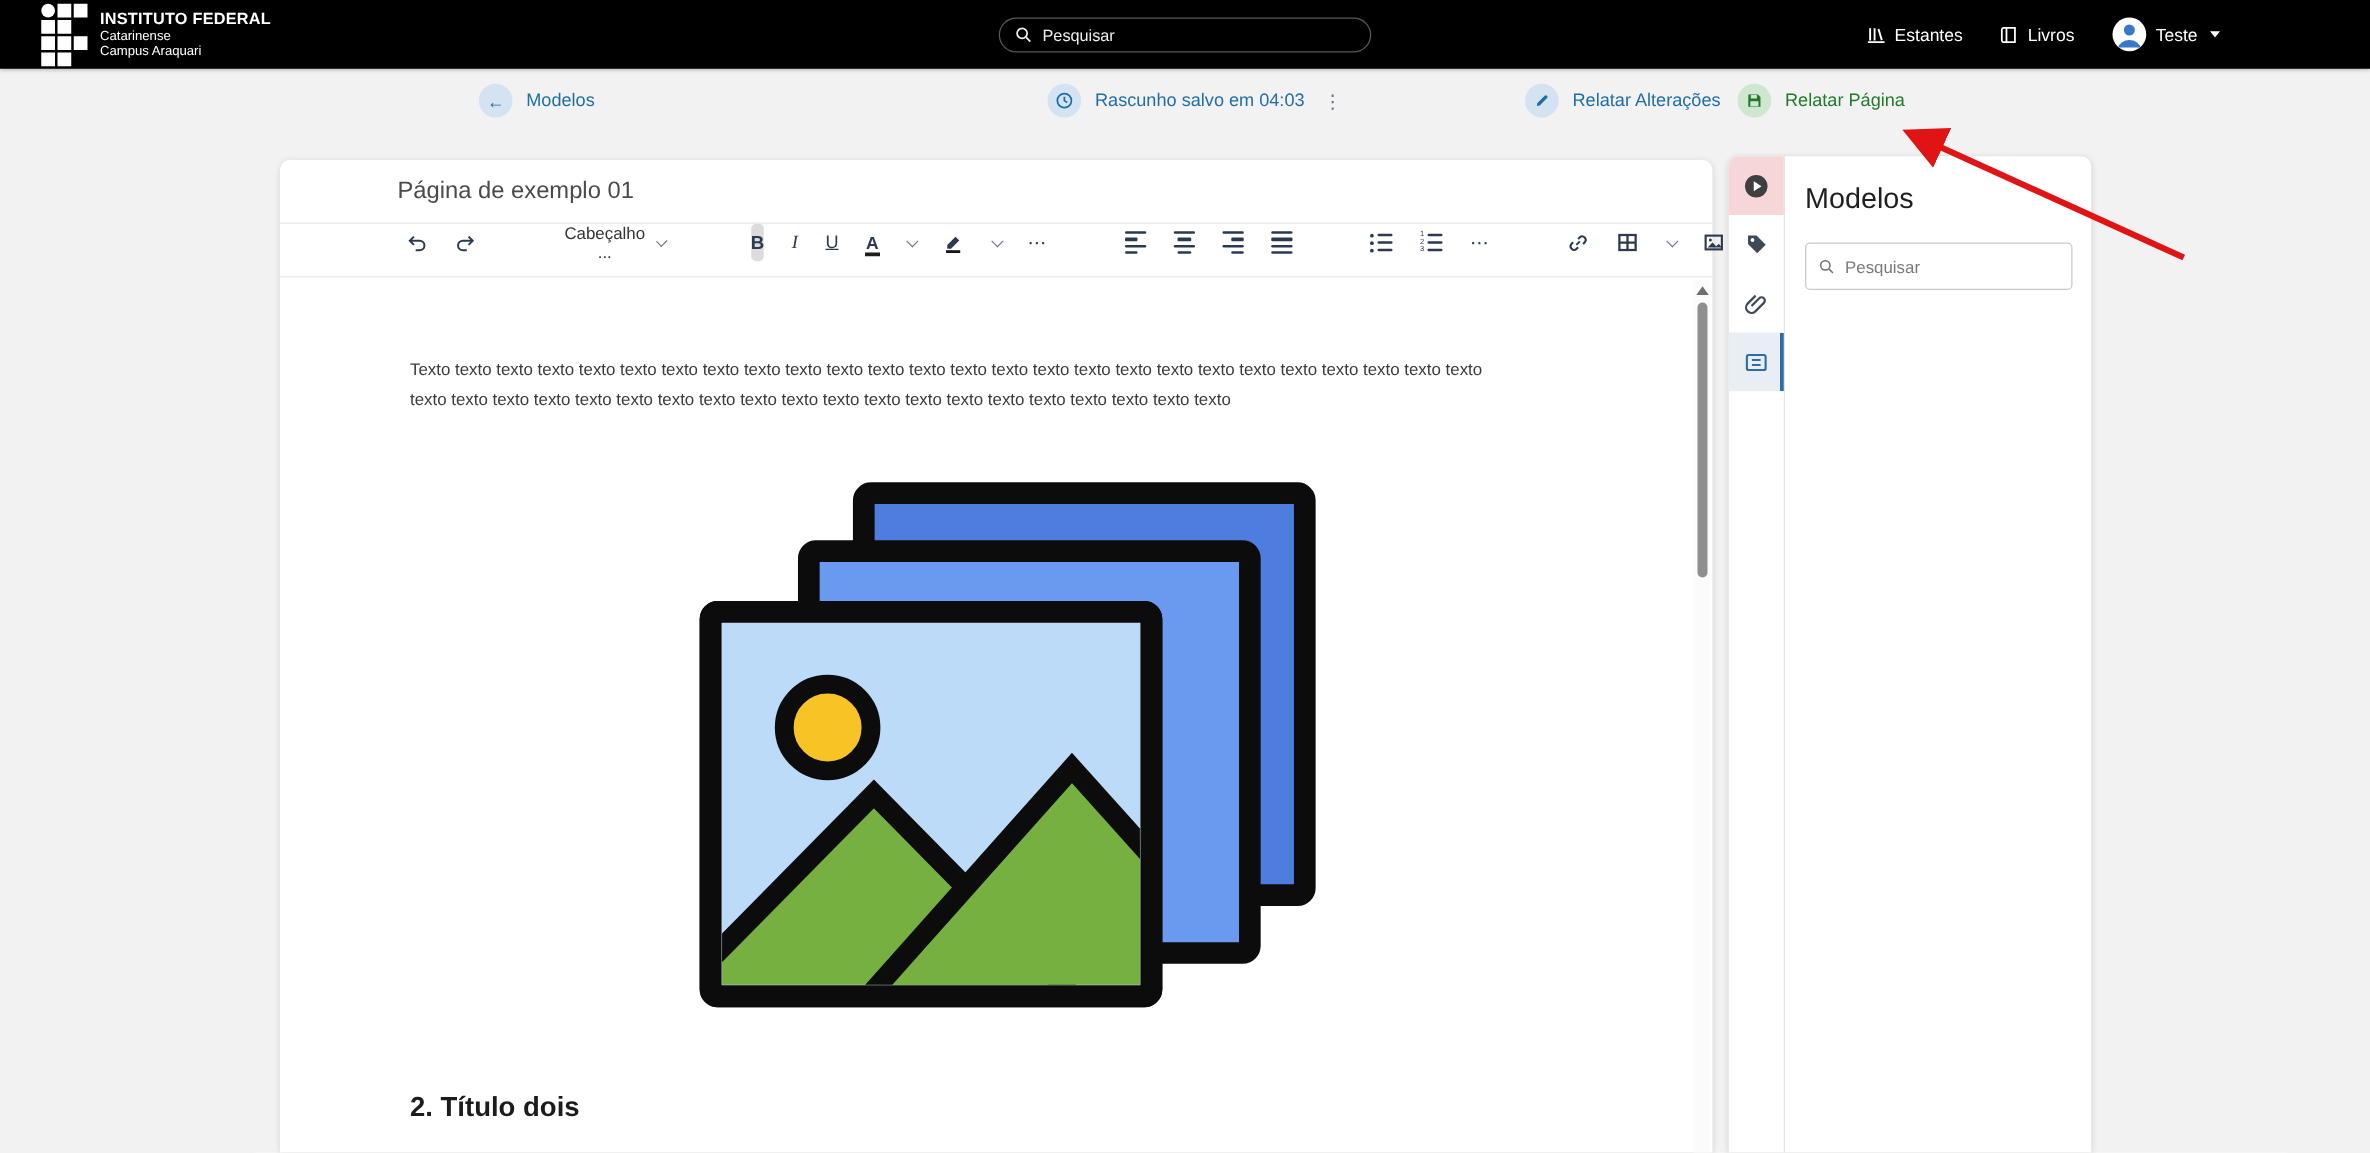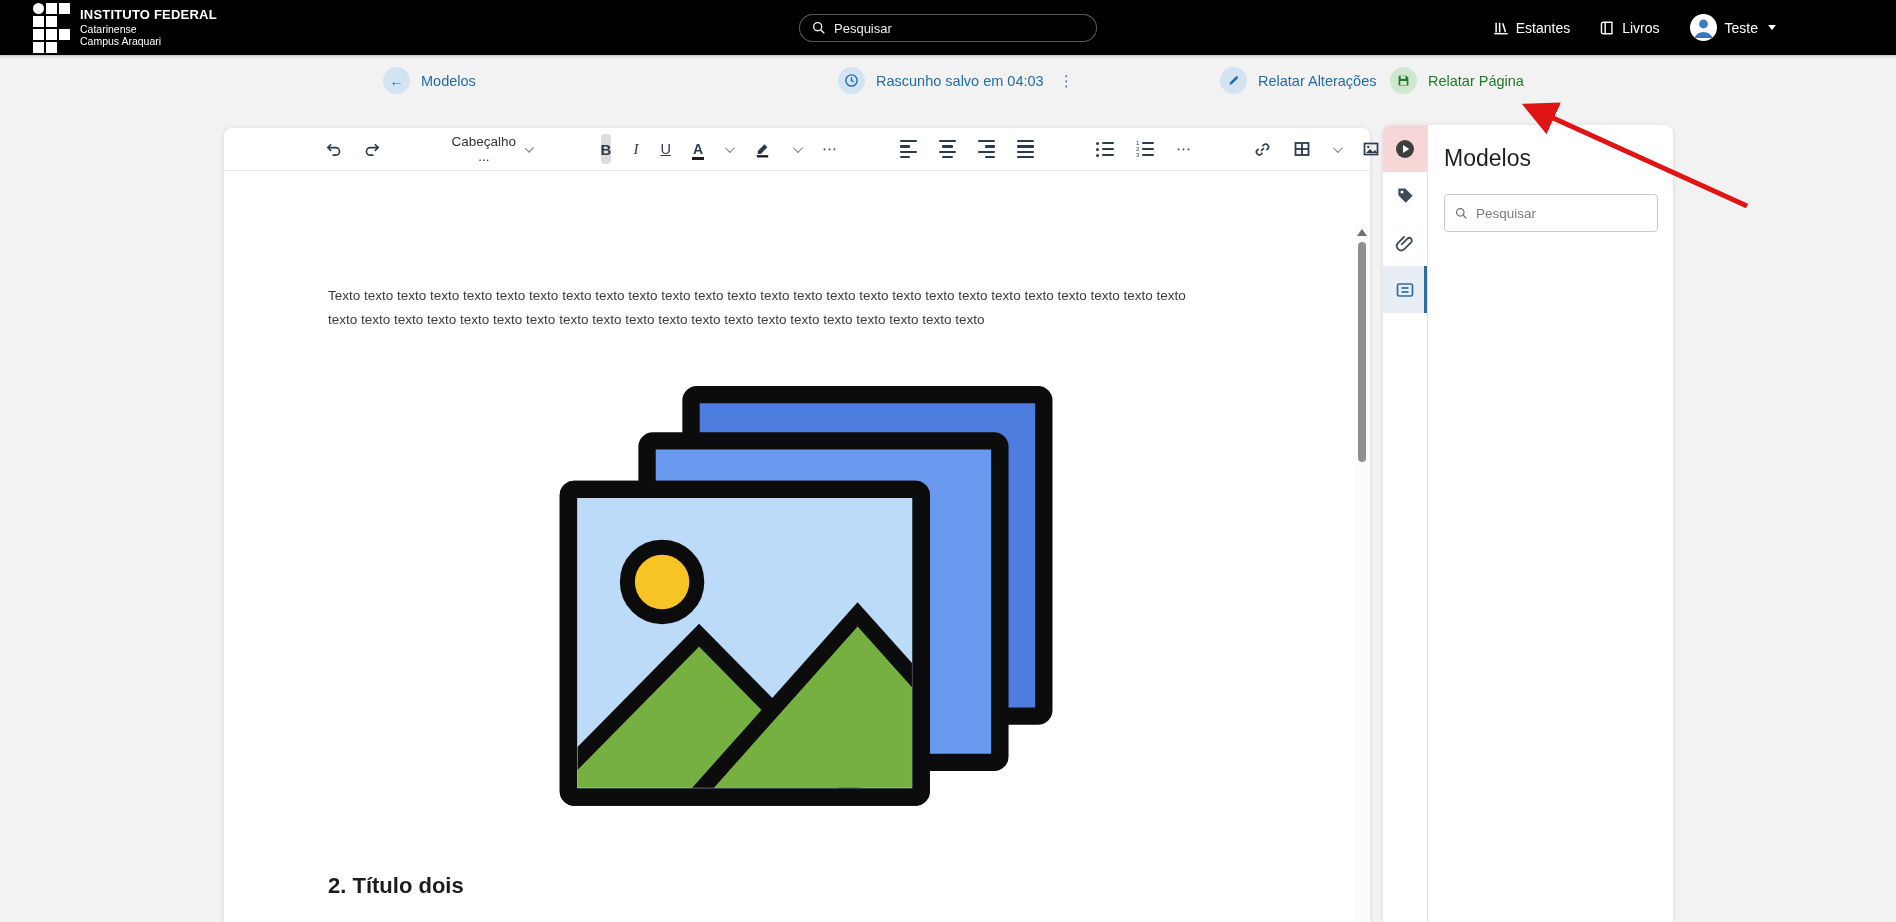--- a/index.html
+++ b/index.html
@@ -44,21 +44,21 @@
   .action-btn.save { color:#217a2b; }
   .kebab { color:#5c718a; font-size:15px; padding:0 4px; cursor:pointer; }
 
   
   .paper { position:absolute; left:224px; top:128px; width:1146px; height:794px;
     background:#fff; border-radius:8px 8px 0 0; box-shadow:0 1px 5px rgba(0,0,0,.12); }
   .title-row { height:51px; border-bottom:1px solid #e8e8e8; display:flex; align-items:center; padding-left:94px; }
   .title-row input { border:none; outline:none; font-size:19px; color:#4a4a4a; width:900px;
     font-family:"Liberation Sans", sans-serif; }
 
-  .tb { height:43px; border-bottom:1px solid #e8e8e8; display:flex; align-items:center; padding-left:100px;gap:20px; }
+  .tb { height:43px; border-bottom:1px solid #e8e8e8; display:flex; padding-left:100px;gap:20px; }
   .tb-sep { width:1px; height:43px; background:#e6e6e6; margin:0 10px; }
   .tbtn { background:none; border:none; width:30px; height:30px; border-radius:4px;
     display:inline-flex; align-items:center; justify-content:center; cursor:pointer;
     color:#2b3a4d; font-size:14px; margin:0 1px; font-family:"Liberation Sans", sans-serif; }
   .tbtn.active { background:#dcdcdc; }
   .tbtn.wide { width:auto; padding:0 8px; gap:8px; font-size:13.5px; color:#333; }
   .glyph-b { font-weight:bold; font-size:15px; }
   .glyph-i { font-style:italic; font-family:"Liberation Serif", serif; font-size:15px; }
   .glyph-u { text-decoration:underline; font-size:14.5px; }
   .colorA { position:relative; font-size:14px; font-weight:bold; line-height:1; }
@@ -228,20 +228,23 @@
         <rect x="4.5" y="2.5" width="6" height="3.4" fill="#cfe7cf"></rect>
         <rect x="4" y="8.6" width="8" height="5" fill="#cfe7cf"></rect>
       </svg>
     </span>
     <span>Relatar Página</span>
   </div>
 </div>
 
 <div class="paper">
 
+  <div class="title-row">
+    <input type="text" value="Página de exemplo 01" style="">
+  </div>
 
   <div class="tb">
     <button class="tbtn">
       <svg class="ic" width="17" height="17" viewBox="0 0 18 18">
         <path d="M6.5 3.5 L3 7 l3.5 3.5" fill="none" stroke="#2b3a4d" stroke-width="1.7"></path>
         <path d="M3.4 7 h8 a4 4 0 0 1 0 8 H8" fill="none" stroke="#2b3a4d" stroke-width="1.7"></path>
       </svg>
     </button>
     <button class="tbtn">
       <svg class="ic" width="17" height="17" viewBox="0 0 18 18">

